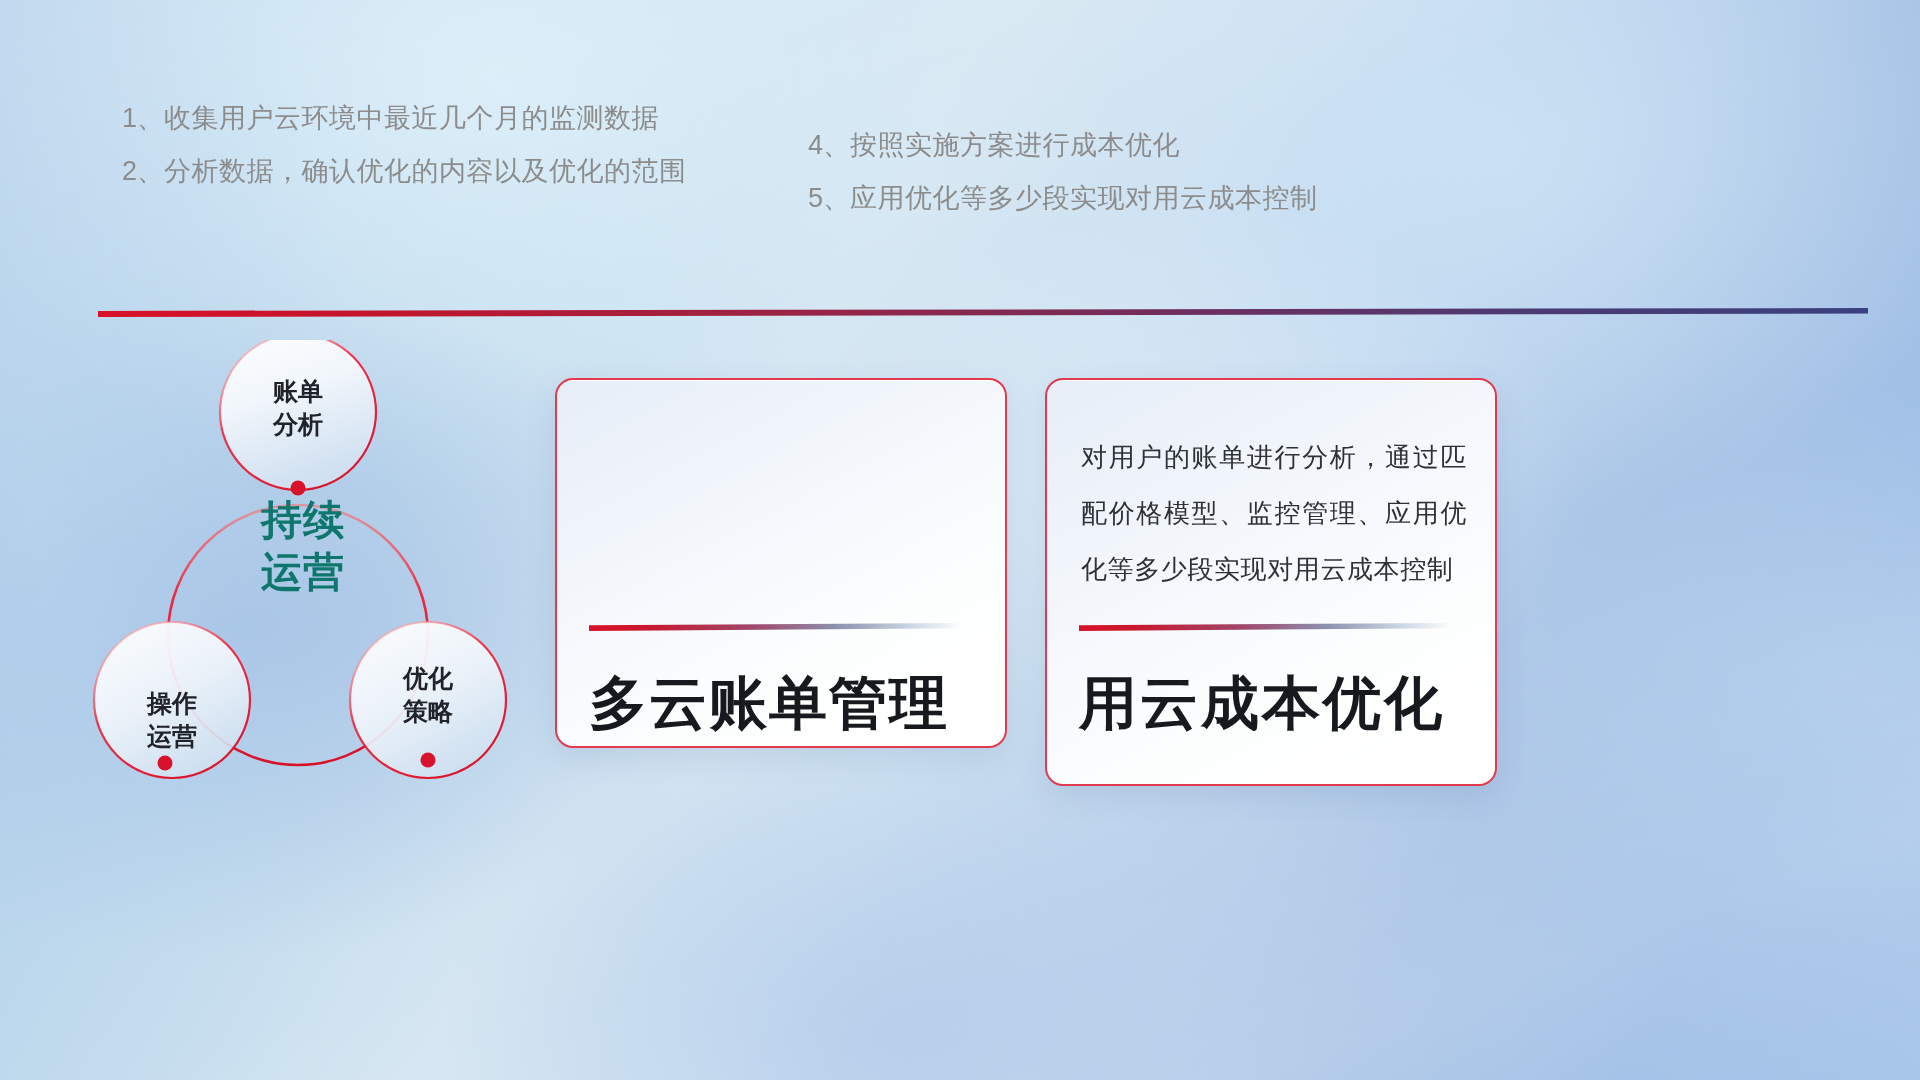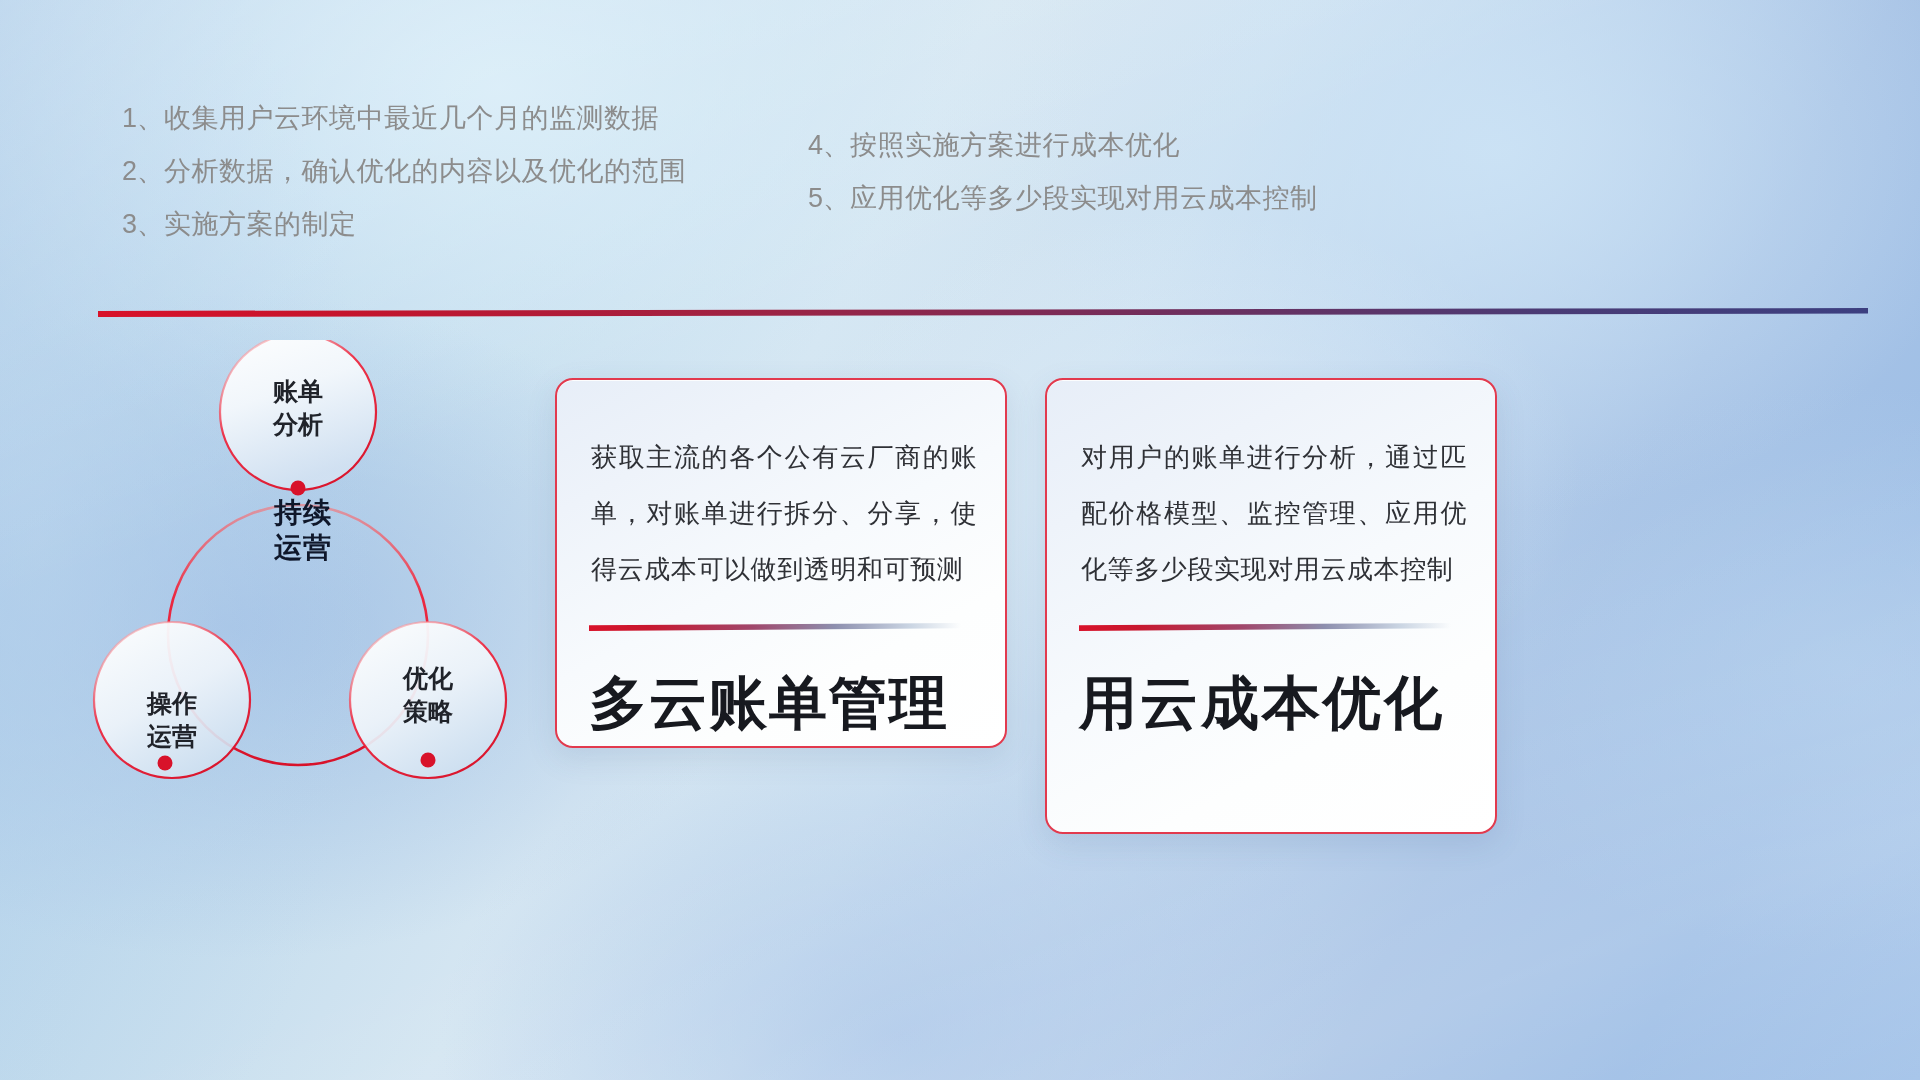--- a/index.html
+++ b/index.html
@@ -57,34 +57,34 @@
   #venn svg { position:absolute; left:0; top:0; }
   .vlab {
     position:absolute;
     text-align:center;
     font-weight:bold;
     color:#20232a;
     line-height:1.30;
     white-space:pre-line;
   }
   .vlab.small { font-size:25px; }
-  .vlab.center { color:#0f172a; font-size:28px; line-height:1.26; letter-spacing:1px; }
+  .vlab.center { color:#0f766e; font-size:41px; line-height:1.26; letter-spacing:1px; }
 
   
   .card {
     position:absolute; z-index:4;
     border-radius:18px;
     border:2px solid #e23a4e;
     background:
       linear-gradient(152deg, #e7eef8 0%, #eef3fa 22%, #f7fafd 50%, #fdfefe 74%, #ffffff 100%);
     box-shadow:0 10px 30px rgba(60,90,140,.13), inset 0 1px 0 rgba(255,255,255,.85);
     overflow:hidden;
   }
   #card-1 { left:555px; top:378px; width:452px; height:370px; }
-  #card-2 { left:1045px; top:378px; width:452px; height:456px; }
+  #card-2 { left:1045px; top:378px; width:452px; height:408px; }
 
   .card-body {
     position:absolute; left:34px; right:28px; top:50px;
     font-size:26px;
     color:#2f3136;
     line-height:2.15;
     letter-spacing:.6px;
     text-align:justify;
     text-align-last:left;
   }
@@ -113,23 +113,20 @@
   <div class="bgl bg-r7"></div>
   <div class="bgl bg-sweep"></div>
 </div>
 
 <div id="toplist">
   <div class="li" style="left:122px; top:100px;">
     <span class="num">1、</span><span>收集用户云环境中最近几个月的监测数据</span>
   </div>
   <div class="li" style="left:122px; top:153px;">
     <span class="num">2、</span><span>分析数据，确认优化的内容以及优化的范围</span>
-  </div>
-  <div class="li" style="left:122px; top:206px;">
-    <span class="num">3、</span><span>实施方案的制定</span>
   </div>
   <div class="li" style="left:808px; top:127px;text-align:center;">
     <span class="num">4、</span><span>按照实施方案进行成本优化</span>
   </div>
   <div class="li" style="left:808px; top:180px;">
     <span class="num">5、</span><span>应用优化等多少段实现对用云成本控制</span>
   </div>
 </div>
 
 <div id="divider">
@@ -179,21 +176,20 @@
 分析</div>
   <div class="vlab small" style="left:32px; top:322px; width:120px;margin-top:25px;">操作
 运营</div>
   <div class="vlab small" style="left:288px; top:322px; width:120px;">优化
 策略</div>
   <div class="vlab center" style="left:148px; top:155px; width:150px;">持续
 运营</div>
 </div>
 
 <div class="card" id="card-1">
-  <div class="card-body">获取主流的各个公有云厂商的账单，对账单进行拆分、分享，使得云成本可以做到透明和可预测</div>
   <div class="card-rule"></div>
   <div class="card-title">多云账单管理平台</div>
 </div>
 
 <div class="card" id="card-2">
   <div class="card-body">对用户的账单进行分析，通过匹配价格模型、监控管理、应用优化等多少段实现对用云成本控制</div>
   <div class="card-rule"></div>
   <div class="card-title">用云成本优化</div>
 </div>
 

